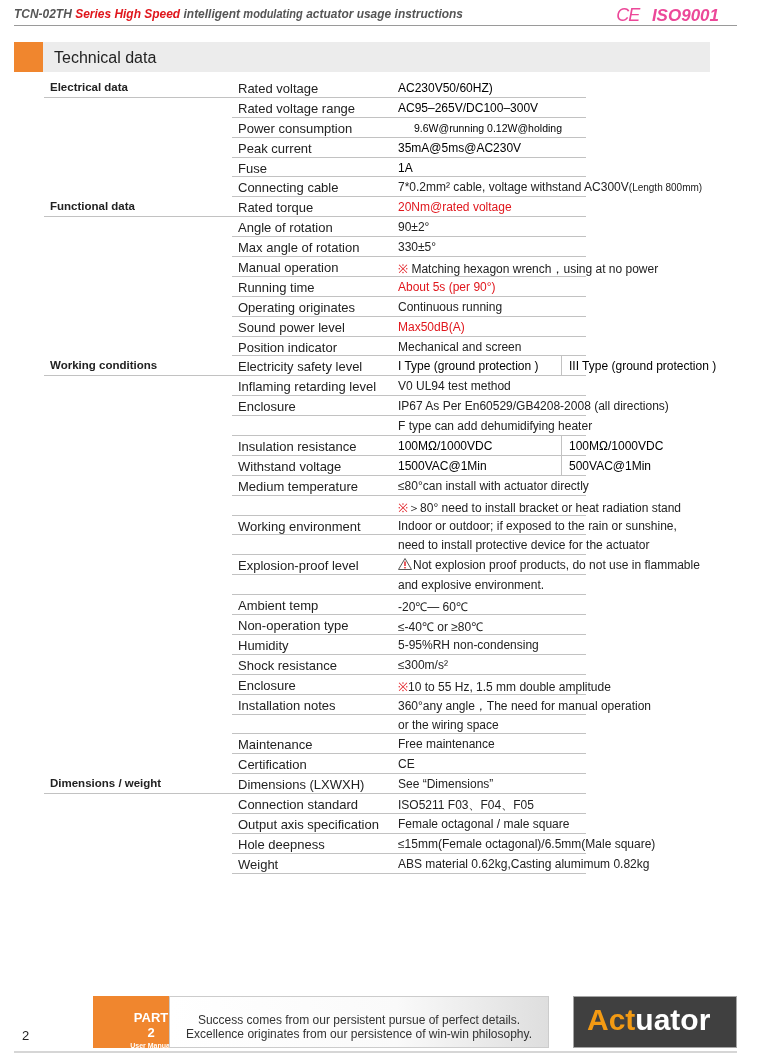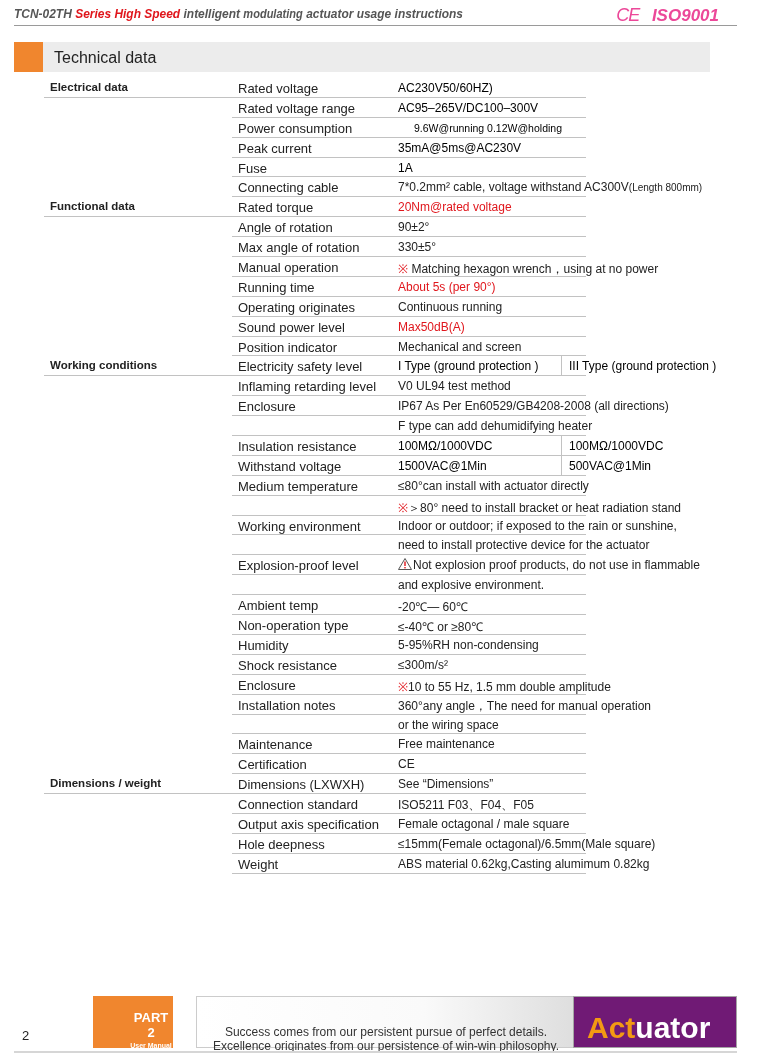--- a/index.html
+++ b/index.html
@@ -26,22 +26,22 @@
   .row .val .tiny { font-size: 10px; }
   .row .val2 { position: absolute; left: 569px; top: 3px; font-size: 12px; color: #000000; white-space: nowrap; }
   .row .vdiv { position: absolute; left: 561px; top: 0; bottom: 0; width: 1px; background: #c2c2c2; }
   .redmark { color: #e0161c; }
   .warn { display: inline-block; width: 14px; height: 12px; position: relative; vertical-align: -1px; margin-right: 1px; }
   .footer { position: absolute; left: 0; top: 996px; width: 777px; height: 57px; }
   .page-num { position: absolute; left: 22px; top: 32px; font-size: 13px; color: #222; }
   .part-box { position: absolute; left: 93px; top: 0; width: 80px; height: 52px; background: #f0862e; color: #fff; text-align: center; padding-left: 36px; }
   .part-box .p1 { font-size: 13px; font-weight: bold; margin-top: 14px; }
   .part-box .p2 { font-size: 7px; font-weight: bold; margin-top: 2px; }
-  .slogan { position: absolute; left: 196px; top: 0; width: 380px; height: 52px; border: 1px solid #ccc; background: linear-gradient(to right, #fff 0%, #fafafa 60%, #dedede 100%); text-align: center; font-size: 12px; color: #333; padding-top: 28px; line-height: 14px; }
-  .brand { position: absolute; left: 573px; top: 0; width: 164px; height: 52px; background: #701a75; border: 1px solid #a5a5a5; font-size: 30px; font-weight: bold; color: #fff; padding-left: 13px; padding-top: 14px; }
+  .slogan { position: absolute; left: 169px; top: 0; width: 380px; height: 52px; border: 1px solid #ccc; background: linear-gradient(to right, #fff 0%, #fafafa 60%, #dedede 100%); text-align: center; font-size: 12px; color: #333; padding-top: 16px; line-height: 14px; }
+  .brand { position: absolute; left: 573px; top: 0; width: 164px; height: 52px; background: #404040; border: 1px solid #a5a5a5; font-size: 30px; font-weight: bold; color: #fff; padding-left: 13px; padding-top: 6px; }
   .brand .acc { color: #f39a13; }
   .footer-line { position: absolute; left: 14px; right: 40px; bottom: 0; height: 2px; background: #d6d6d6; }
 </style>
 </head>
 <body>
 
 <div class="header">
   <div class="header-title">
     <span>TCN-02TH</span>
     <span class="red">Series High Speed</span>

